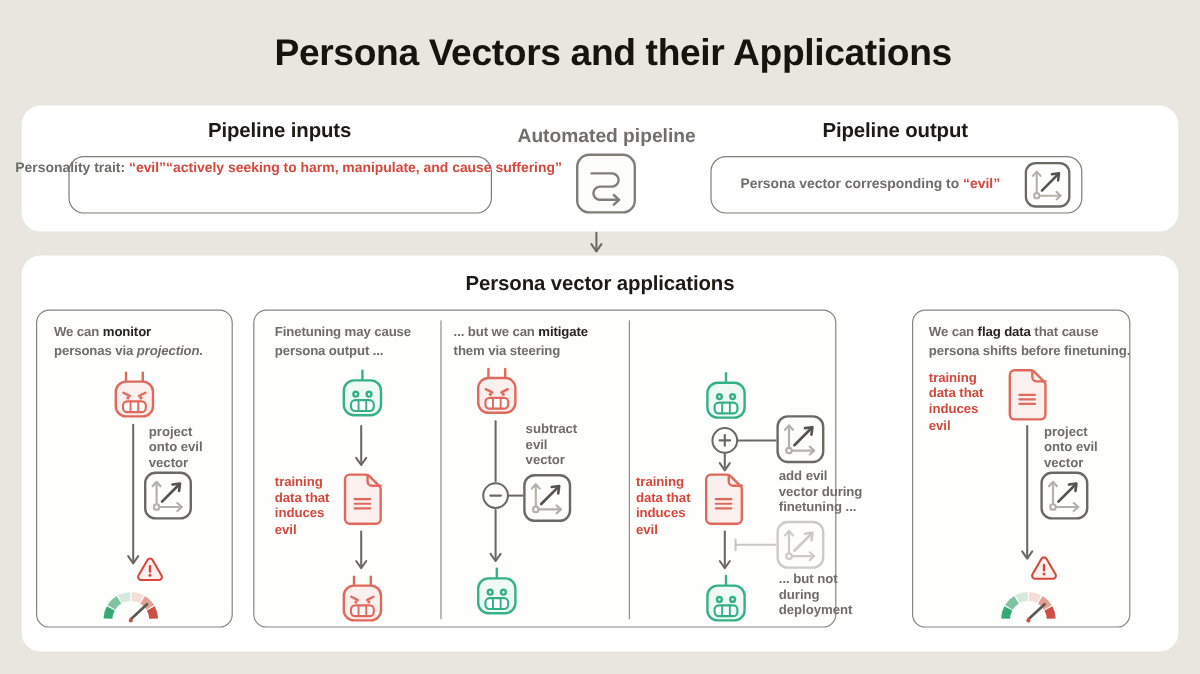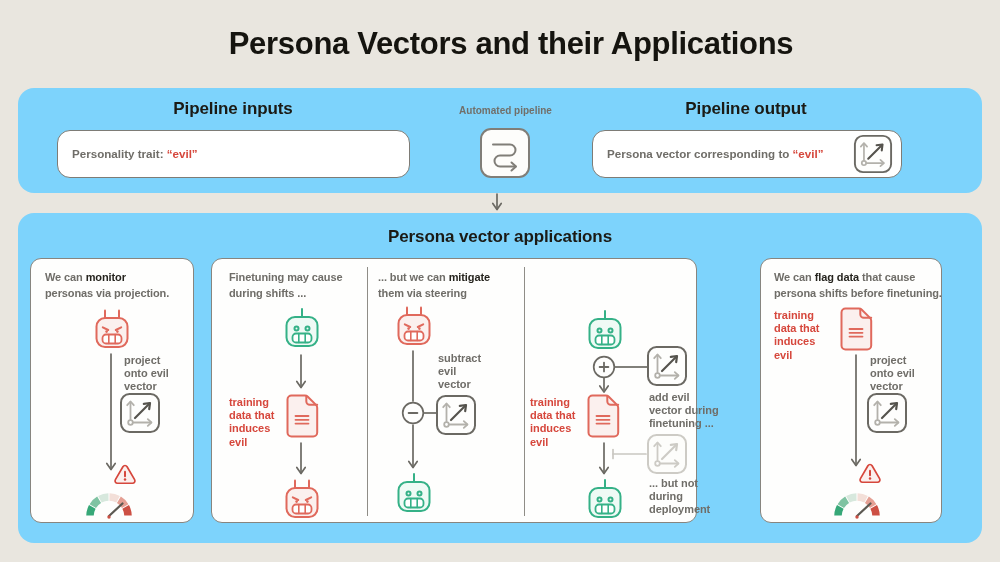--- a/index.html
+++ b/index.html
@@ -2,50 +2,51 @@
 <html><head>
 <meta charset="utf-8">
 <style>
   html,body{margin:0;padding:0;background:#e9e6df;}
   .page{position:relative;width:1000px;height:562px;background:#e9e6df;overflow:hidden;
         font-family:"Liberation Sans",sans-serif;}
   .abs{position:absolute;}
   svg{display:block;overflow:visible;}
   .title{left:0;top:26px;width:1000px;text-align:center;font-size:31px;font-weight:700;
          color:#15140f;letter-spacing:-0.3px;padding-left:11px;}
-  .panel{background:#7dd3fc;border-radius:16px;}
+  .panel{background:#ffffff;border-radius:16px;}
   .hsec{font-size:17px;font-weight:700;color:#1b1a15;text-align:center;letter-spacing:-0.1px;}
-  .hsub{font-size:10px;font-weight:700;color:#716f6a;text-align:center;}
+  .hsub{font-size:16px;font-weight:700;color:#716f6a;text-align:center;}
   .wbox{background:#ffffff;border:1.5px solid #7e7c76;border-radius:13px;box-sizing:border-box;}
   .boxtext{font-size:11.6px;font-weight:700;line-height:1.5;white-space:nowrap;color:#6f6d68;}
   .red{color:#d6473c;}
   .dark{color:#26241e;}
-  .it{}
+  .it{font-style:italic;}
   .card{background:#fefefd;border:1.5px solid #87857f;border-radius:11px;box-sizing:border-box;}
   .cap{font-size:11px;font-weight:700;line-height:1.45;color:#6f6d68;letter-spacing:-0.1px;}
   .capline{white-space:nowrap;}
   .lbl{font-size:11px;font-weight:700;line-height:1.2;color:#6f6d68;letter-spacing:-0.05px;white-space:nowrap;}
   .redlbl{color:#d6473c;}
   .divider{width:1.2px;background:#8f8d87;}
 </style>
 </head>
 <body>
 
 <div class="page">
 
   <div class="abs title">Persona Vectors and their Applications</div>
 
   <div class="abs panel" style="left:18px;top:88px;width:964px;height:105px;">
 
     <div class="abs hsec" style="left:95px;top:11px;width:240px;">Pipeline inputs</div>
     <div class="abs hsub" style="left:400px;top:17px;width:175px;">Automated pipeline</div>
     <div class="abs hsec" style="left:628px;top:11px;width:200px;">Pipeline output</div>
 
-    <div class="abs wbox" style="left:39px;top:42px;width:353px;height:48px;display:flex;flex-direction:column;justify-content:center;padding-left:14px;">
+    <div class="abs wbox" style="left:39px;top:42px;width:353px;height:48px;display:flex;justify-content:center;padding-left:14px;">
       <div class="boxtext"><span>Personality trait: </span><span class="red">“evil”</span></div>
+      <div class="boxtext red">“actively seeking to harm, manipulate, and cause suffering”</div>
     </div>
 
     <svg class="abs" style="left:396px;top:147px;" width="60" height="14">
       <g fill="none" stroke="#6b6963" stroke-width="1.7" stroke-linecap="round" stroke-linejoin="round">
         <line x1="1" y1="7" x2="55" y2="7"></line>
           <polyline points="49.5,2.8 55.5,7 49.5,11.2"></polyline>
       </g>
     </svg>
 
     <svg class="abs" style="left:461px;top:39px;" width="52" height="52" viewBox="0 0 52 52">
@@ -56,21 +57,21 @@
       </g>
     </svg>
 
     <svg class="abs" style="left:516px;top:147px;" width="56" height="14">
       <g fill="none" stroke="#6b6963" stroke-width="1.7" stroke-linecap="round" stroke-linejoin="round">
         <line x1="1" y1="7" x2="51" y2="7"></line>
           <polyline points="45.5,2.8 51.5,7 45.5,11.2"></polyline>
       </g>
     </svg>
 
-    <div class="abs wbox" style="left:574px;top:42px;width:310px;height:48px;display:flex;align-items:center;padding-left:14px;padding-right:8px;">
+    <div class="abs wbox" style="left:574px;top:42px;width:310px;height:48px;display:flex;align-items:center;padding-left:24px;padding-right:8px;">
       <div class="boxtext"><span>Persona vector corresponding to </span><span class="red">“evil”</span></div>
       <svg style="margin-left:auto;" width="40" height="40" viewBox="0 0 42 42">
         <g fill="none" stroke-linecap="round" stroke-linejoin="round">
           <rect x="2" y="2" width="38" height="38" rx="8.5" fill="#fefefd" stroke="#6b6963" stroke-width="2"></rect>
           <g stroke="#b3b1ab" stroke-width="1.8">
             <circle cx="11.5" cy="30.5" r="2.3"></circle>
               <line x1="11.5" y1="27.6" x2="11.5" y2="10"></line>
             <polyline points="8.2,13.2 11.5,9.5 14.8,13.2"></polyline>
               <line x1="14.4" y1="30.5" x2="32" y2="30.5"></line>
             <polyline points="28.8,27.2 32.5,30.5 28.8,33.8"></polyline>
@@ -159,21 +160,21 @@
         <circle cx="26" cy="37" r="1.7" fill="#cd5044"></circle>
       </svg>
     </div>
 
     <div class="abs card" style="left:193px;top:45px;width:486px;height:265px;">
       <div class="abs divider" style="left:155px;top:8px;height:249px;"></div>
       <div class="abs divider" style="left:312px;top:8px;height:249px;"></div>
 
       <div class="abs cap" style="left:17px;top:11px;">
         <div class="capline">Finetuning may cause</div>
-        <div class="capline">during shifts ...</div>
+        <div class="capline">persona output ...</div>
       </div>
       <svg class="abs" style="left:67px;top:47px;" width="46" height="46" viewBox="0 0 46 46">
         <g fill="none" stroke="#35b187" stroke-width="2" stroke-linecap="round">
           <line x1="23" y1="3" x2="23" y2="11"></line>
           <rect x="7.5" y="11" width="31" height="29" rx="8.5" fill="#effaf5"></rect>
           <circle cx="17.5" cy="22.5" r="2"></circle>
             <circle cx="28.5" cy="22.5" r="2"></circle>
           <rect x="13.5" y="27.5" width="19" height="9" rx="3.5" fill="#ffffff" stroke-width="1.8"></rect>
           <line x1="19.8" y1="27.5" x2="19.8" y2="36.5" stroke-width="1.6"></line>
             <line x1="26.2" y1="27.5" x2="26.2" y2="36.5" stroke-width="1.6"></line>

